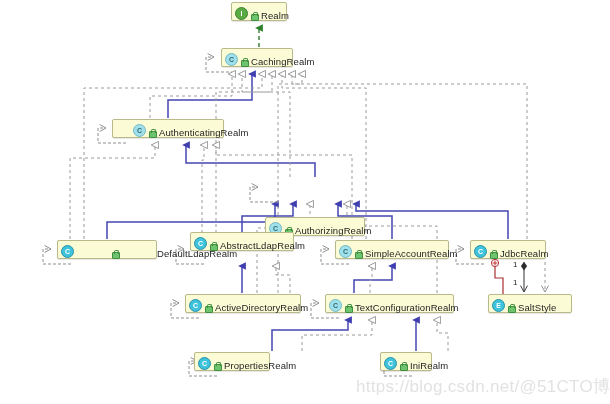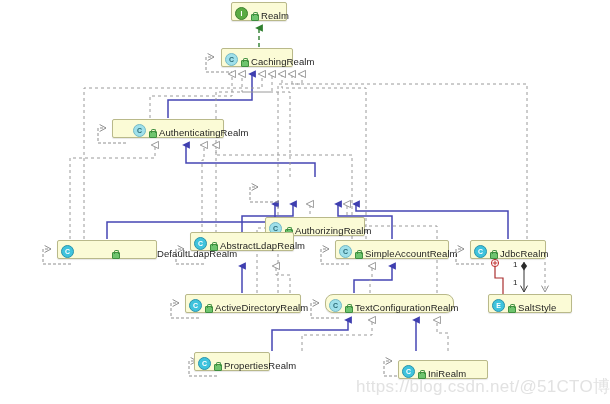--- a/index.html
+++ b/index.html
@@ -284,39 +284,39 @@
     <span class="vis"></span>
     <span class="node-label">SimpleAccountRealm</span>
   </div>
 
   <div class="node" style="left:185px; top:294px; width:116px;">
     <span class="badge badge-class">C</span>
     <span class="vis"></span>
     <span class="node-label">ActiveDirectoryRealm</span>
   </div>
 
-  <div class="node" style="left:325px; top:294px; width:129px;border-radius:8px;">
+  <div class="node" style="left:325px; top:294px; width:129px;">
     <span class="badge badge-abstract">C</span>
     <span class="vis"></span>
     <span class="node-label">TextConfigurationRealm</span>
   </div>
 
   <div class="node" style="left:488px; top:294px; width:84px;">
     <span class="badge badge-enum">E</span>
     <span class="vis"></span>
     <span class="node-label">SaltStyle</span>
   </div>
 
   <div class="node" style="left:194px; top:352px; width:76px;">
     <span class="badge badge-class">C</span>
     <span class="vis"></span>
     <span class="node-label">PropertiesRealm</span>
   </div>
 
-  <div class="node" style="left:398px; top:352px; width:90px;margin-top:8px;">
+  <div class="node" style="left:380px; top:352px; width:52px;">
     <span class="badge badge-class">C</span>
     <span class="vis"></span>
     <span class="node-label">IniRealm</span>
   </div>
 
   <span class="mult" style="left:513px; top:260px;">1</span>
   <span class="mult" style="left:513px; top:278px;">1</span>
 
   <span class="watermark" style="left:356px; top:375px;">https://blog.csdn.net/@51CTO博客</span>
 

